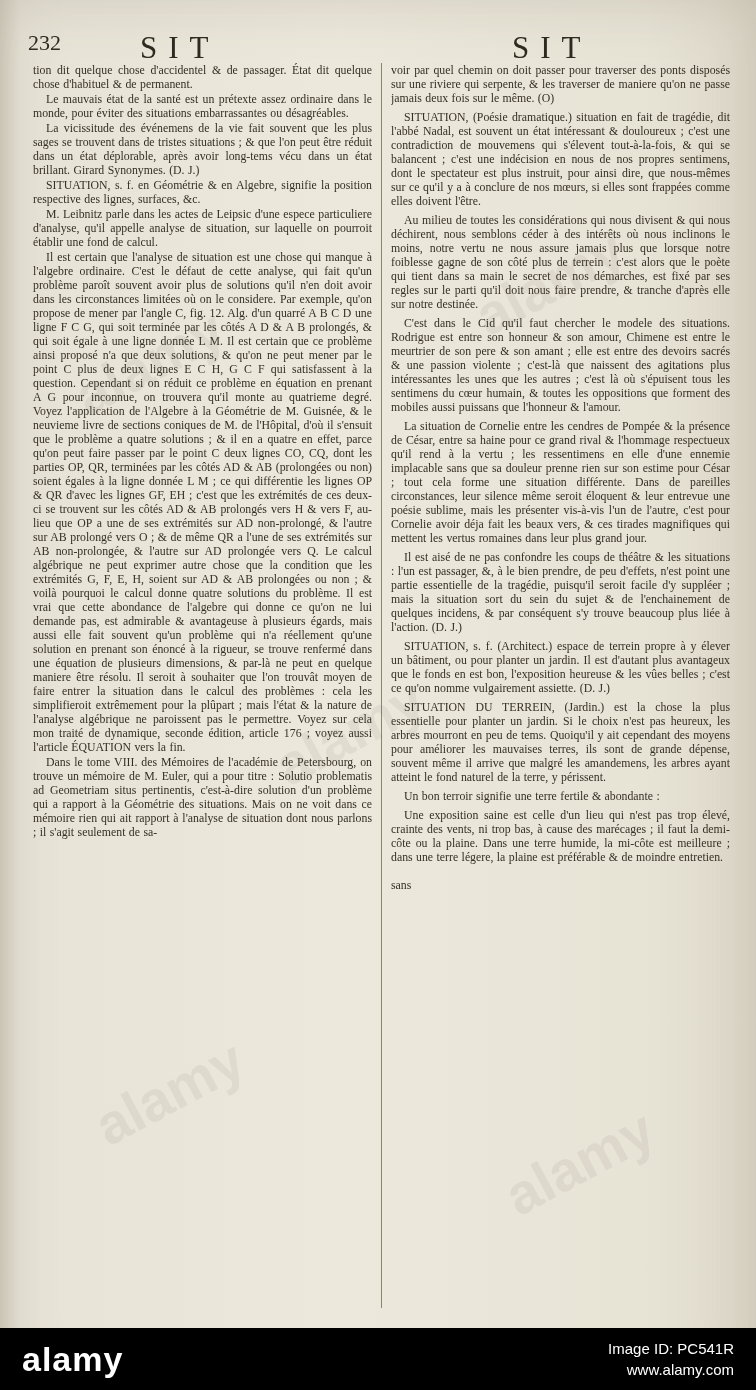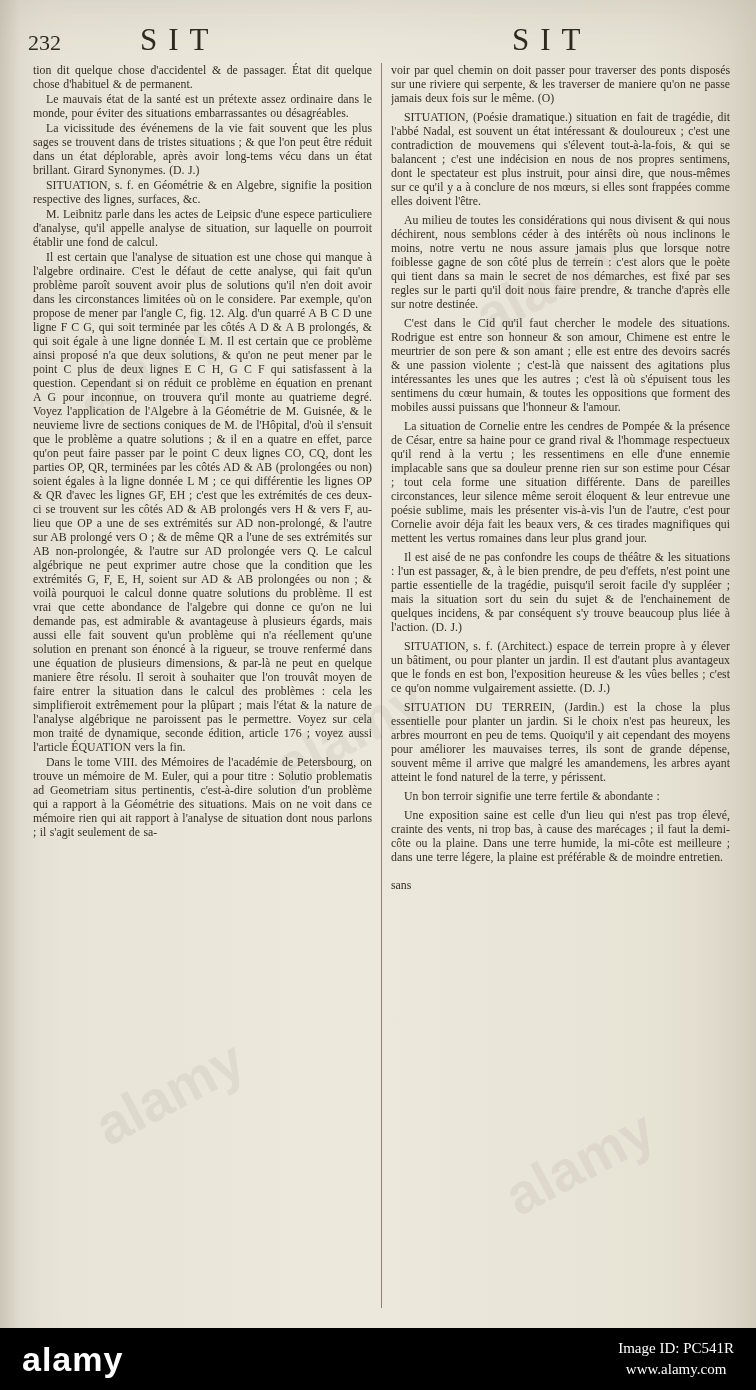--- a/index.html
+++ b/index.html
@@ -26,21 +26,21 @@
   }
   .page-number {
     position: absolute;
     top: 30px;
     left: 28px;
     font-size: 22px;
     color: #2f2a20;
   }
   .running-head {
     position: absolute;
-    top: 22px;
+    top: 30px;
     font-size: 31px;
     letter-spacing: 11px;
     color: #2f2a20;
   }
   .rh-left  { left: 140px; }
   .rh-right { left: 512px; }
 
   .columns {
     position: absolute;
     top: 63px;
@@ -112,24 +112,24 @@
   }
   .alamy-logo {
     color: #ffffff;
     font-family: "Liberation Sans", sans-serif;
     font-weight: bold;
     font-size: 34px;
     letter-spacing: 1px;
   }
   .alamy-info {
     color: #ffffff;
-    font-family: Liberation Serif, serif;
+    font-family: Liberation Sans, sans-serif;
     font-size: 15px;
     line-height: 21px;
-    text-align: center;
+    text-align: right;
   }
 </style>
 </head>
 <body>
 
 <div class="canvas">
 
   <div class="paper">
 
     <div class="page-number">232</div>

